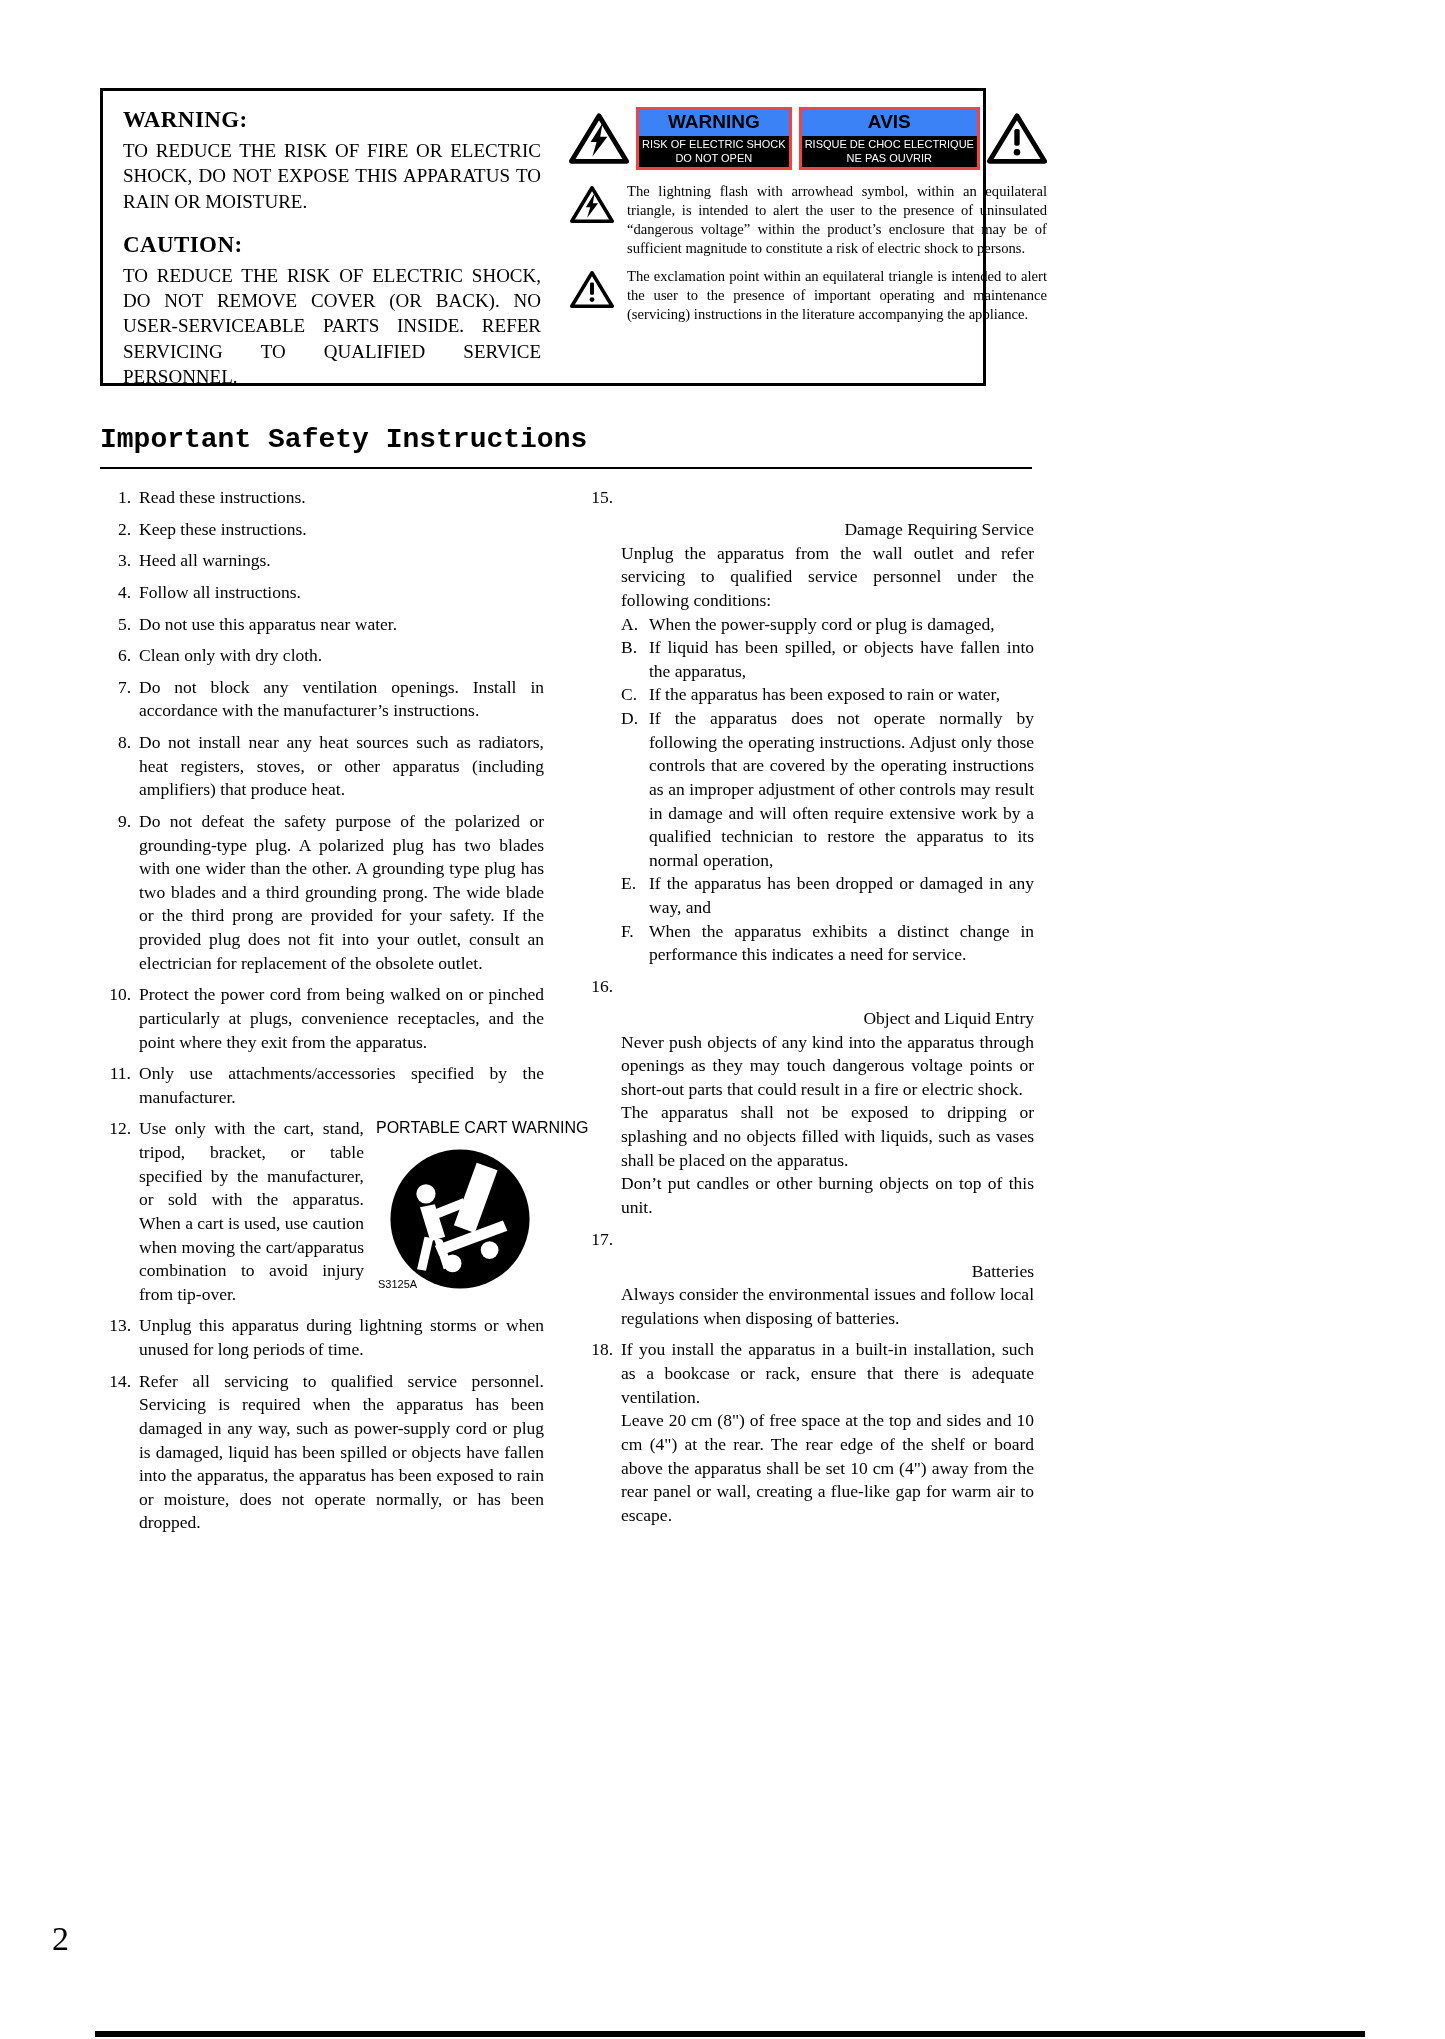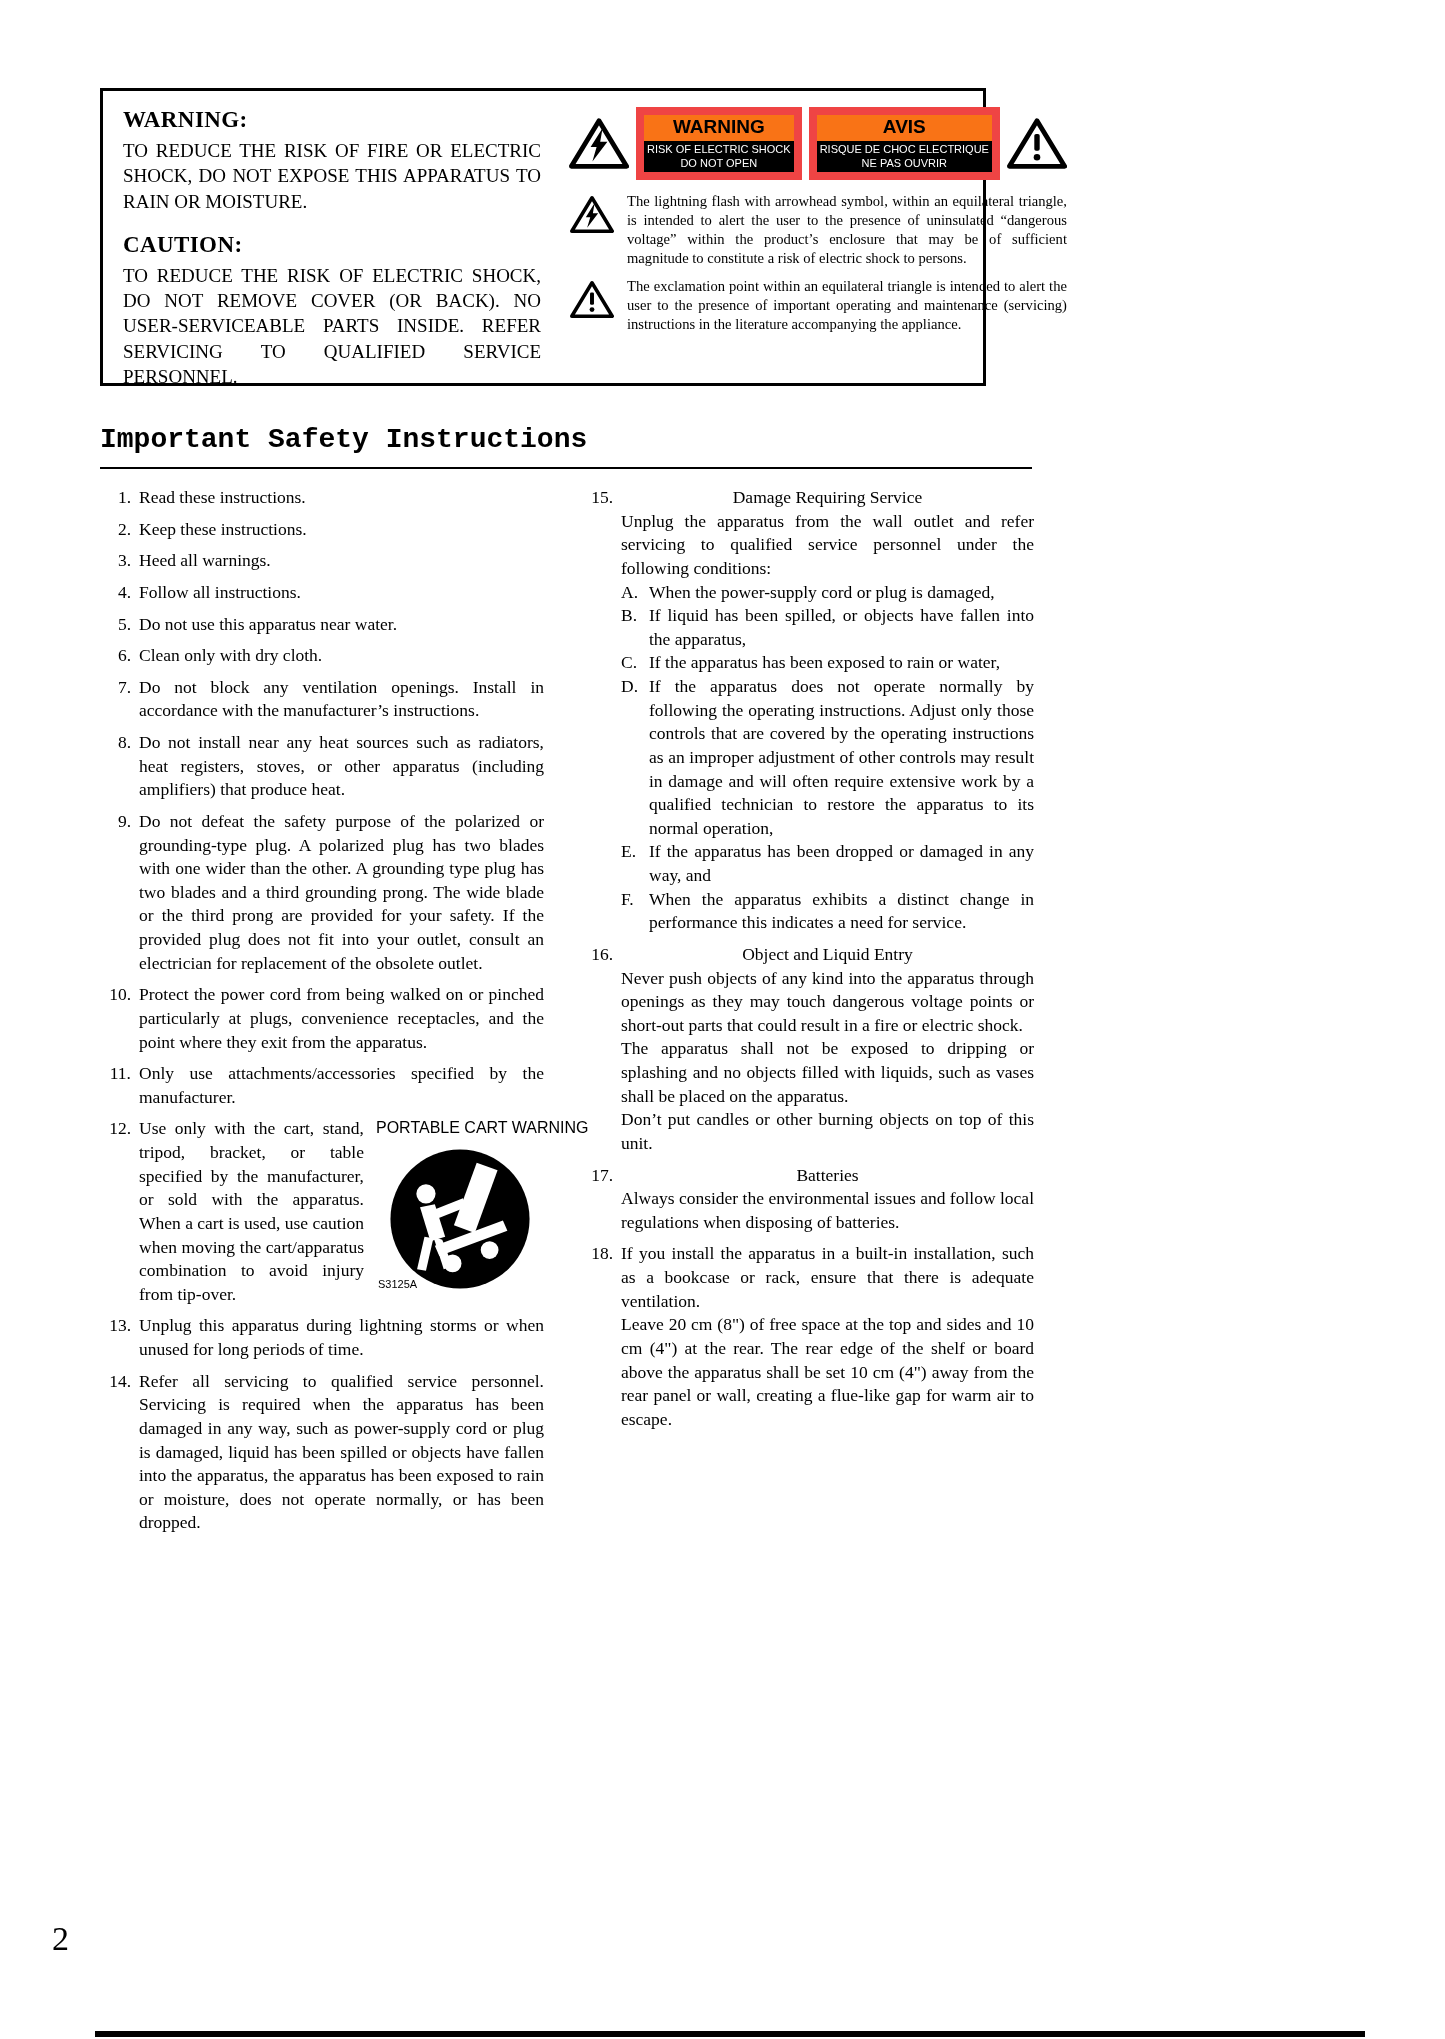--- a/index.html
+++ b/index.html
@@ -11,21 +11,21 @@
   .warnbox { position:absolute; left:100px; top:88px; width:886px; height:298px;
              border:3px solid #000; display:flex; padding:16px 20px 10px 20px; gap:28px; }
   .warnbox-left { width:418px; flex:0 0 auto; }
   .warn-heading { font-size:23px; font-weight:bold; letter-spacing:0.4px; margin-bottom:5px; }
   .warn-heading.caution { margin-top:18px; }
   .warn-text { font-size:19px; line-height:1.33; text-align:justify; }
 
   .warnbox-right { flex:1; }
   .label-row { display:flex; align-items:center; gap:7px; margin-bottom:12px; }
   .tri-big svg, .tri-small svg { display:block; }
-  .label-box { border:8px solid #ef4444; background:#f97316; flex:0 0 auto; }
+  .label-box { border:3px solid #ef4444; background:#3b82f6; flex:0 0 auto; }
   .label-box-title { font-family:"Liberation Sans", sans-serif; font-weight:bold;
                      font-size:19px; line-height:1.2; text-align:center; padding:1px 6px 2px; }
   .label-box-band { background:#000; color:#fff; font-family:"Liberation Sans", sans-serif;
                     font-size:11px; line-height:1.3; text-align:center; padding:1px 3px 2px; }
   .label-box-band span { display:block; white-space:nowrap; }
 
   .note { display:flex; gap:12px; margin-bottom:9px; }
   .note-icon { width:46px; flex:0 0 auto; padding-top:3px; display:flex; justify-content:center; }
   .note-text { flex:1; font-size:14.6px; line-height:1.3; text-align:justify; }
 
@@ -37,21 +37,21 @@
   
   .columns { position:absolute; left:106px; top:486px; width:928px; display:flex; gap:44px; }
   .col { flex:0 0 auto; }
   .col-left { width:438px; }
   .col-right { width:446px; }
 
   .li-row { display:flex; margin-bottom:8px; }
   .li-num { width:33px; flex:0 0 auto; text-align:right; padding-right:8px;
             font-size:17.5px; line-height:1.35; }
   .li-body { flex:1; font-size:17.5px; line-height:1.35; min-width:0; }
-  .li-title { text-align:center; }
+  .li-title { text-align:right;margin-top:32px; }
   .li-para { text-align:justify; }
   .sub-row { display:flex; }
   .sub-letter { width:28px; flex:0 0 auto; }
   .sub-text { flex:1; text-align:justify; }
 
   
   .cart-figure { float:right; width:168px; margin:0 0 4px 12px; }
   .cart-caption { font-family:"Liberation Sans", sans-serif; font-size:16px;
                   text-align:center; white-space:nowrap; margin-bottom:6px; }
   .cart-svg { display:block; margin:0 auto; }

